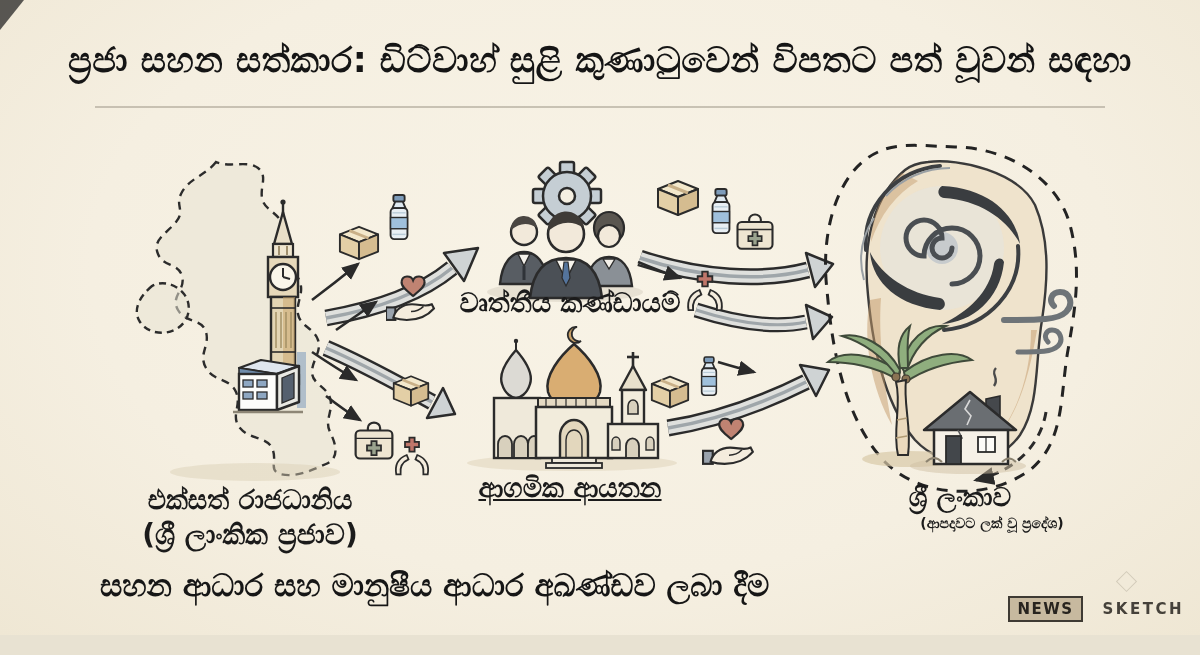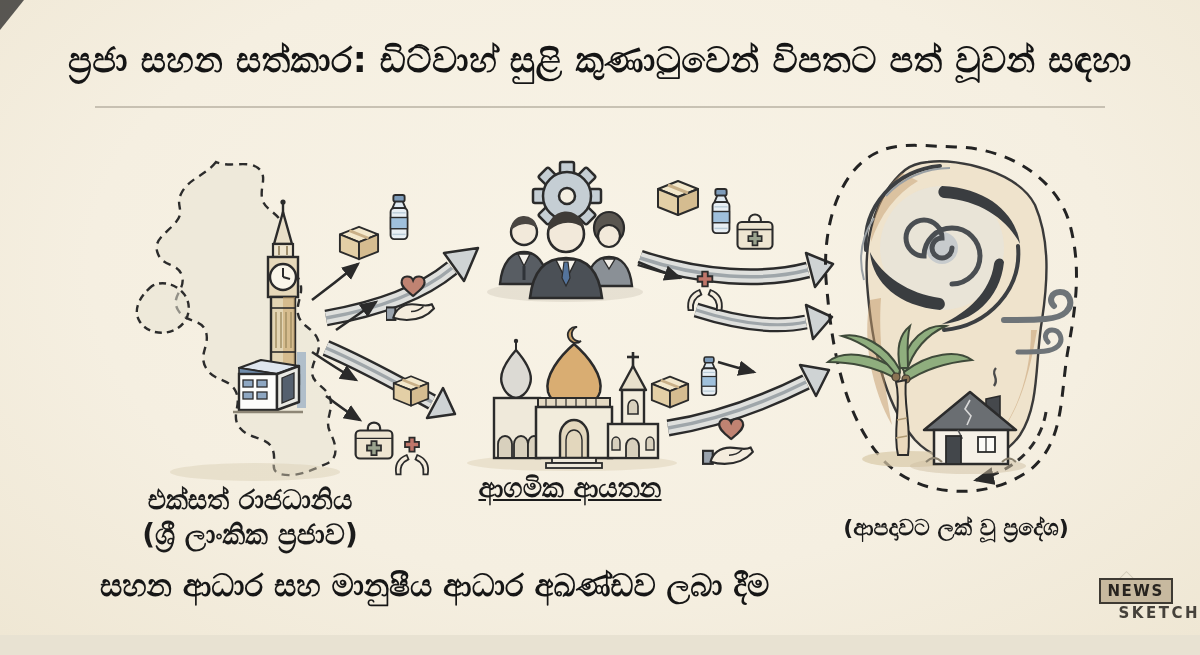--- a/index.html
+++ b/index.html
@@ -12,25 +12,25 @@
     border-top:30px solid #3d3c39;border-right:24px solid transparent;opacity:.85;}
   .title{position:absolute;top:40px;left:55px;right:55px;text-align:center;
     font-size:35px;font-weight:700;color:#151515;letter-spacing:.5px;white-space:nowrap;}
   .divider{position:absolute;top:106px;left:95px;right:95px;height:2px;background:#a29b8c;opacity:.55;}
   .lbl{position:absolute;text-align:center;font-weight:700;color:#1b1b1b;line-height:1.15;}
   .lbl-channel-top{top:287px;left:425px;width:290px;font-size:27px;}
   .lbl-channel-bottom{top:472px;left:437px;width:266px;font-size:27px;text-decoration:underline;}
   .lbl-uk-main{top:484px;left:105px;width:290px;font-size:27px;}
   .lbl-uk-sub{top:519px;left:105px;width:290px;font-size:28px;}
   .lbl-lk-main{top:483px;left:815px;width:290px;font-size:26px;}
-  .lbl-lk-sub{top:515px;left:796px;width:320px;font-size:22px;}
+  .lbl-lk-sub{top:515px;left:832px;width:320px;font-size:14px;}
   .footer-caption{position:absolute;top:567px;left:100px;right:100px;text-align:left;
     font-size:31px;font-weight:700;color:#161616;}
   .art{position:absolute;inset:0;}
-  .logo{position:absolute;right:0;bottom:13px;display:flex;align-items:flex-start;flex-direction:column;}
+  .logo{position:absolute;right:16px;bottom:13px;display:flex;align-items:center;}
   .logo-news{display:inline-block;background:#c7b99f;border:2px solid #3e3a33;
     color:#28241f;font-size:15px;font-weight:700;letter-spacing:1.5px;padding:2px 7px;}
   .logo-sketch{color:#45413a;font-size:15px;font-weight:600;letter-spacing:2.5px;margin-left:20px;}
   .logo-diamond{position:absolute;right:66px;bottom:46px;width:13px;height:13px;
     background:#f1ead9;border:1.5px solid #d3ccba;transform:rotate(45deg);}
 </style>
 </head>
 <body>
 
 <div class="stage">
@@ -323,23 +323,25 @@
       <path d="M970,400 l-5,9 6,7 -4,9" fill="none" stroke="#d8d8d8" stroke-width="1.6"></path>
       <rect x="934" y="430" width="74" height="34" fill="#f6f1e7" stroke="#2b2b2b" stroke-width="2.5"></rect>
       <path d="M958,430 l4,8 -6,6 5,8" fill="none" stroke="#5a5a5a" stroke-width="1.6"></path>
       <rect x="946" y="436" width="15" height="28" fill="#43474b" stroke="#2b2b2b" stroke-width="1.8"></rect>
       <rect x="978" y="437" width="17" height="15" fill="#fdfcf8" stroke="#2b2b2b" stroke-width="1.8"></rect>
       <line x1="986" y1="437" x2="986" y2="452" stroke="#2b2b2b" stroke-width="1.2"></line>
       <path d="M926,462 q8,-8 16,0 M1002,462 q7,-7 14,0" fill="none" stroke="#8c8370" stroke-width="2"></path>
     </g>
   </svg>
 
+  <div class="lbl lbl-channel-top">වෘත්තීය කණ්ඩායම්</div>
   <div class="lbl lbl-channel-bottom">ආගමික ආයතන</div>
   <div class="lbl lbl-uk-main">එක්සත් රාජධානිය</div>
   <div class="lbl lbl-uk-sub">(ශ්‍රී ලාංකික ප්‍රජාව)</div>
+  <div class="lbl lbl-lk-main">ශ්‍රී ලංකාව</div>
   <div class="lbl lbl-lk-sub">(ආපදාවට ලක් වූ ප්‍රදේශ)</div>
   <div class="footer-caption">සහන ආධාර සහ මානුෂීය ආධාර අඛණ්ඩව ලබා දීම</div>
 
   <div class="logo-diamond"></div>
   <div class="logo">
     <span class="logo-news">NEWS</span>
     <span class="logo-sketch">SKETCH</span>
   </div>
 
 </div>

